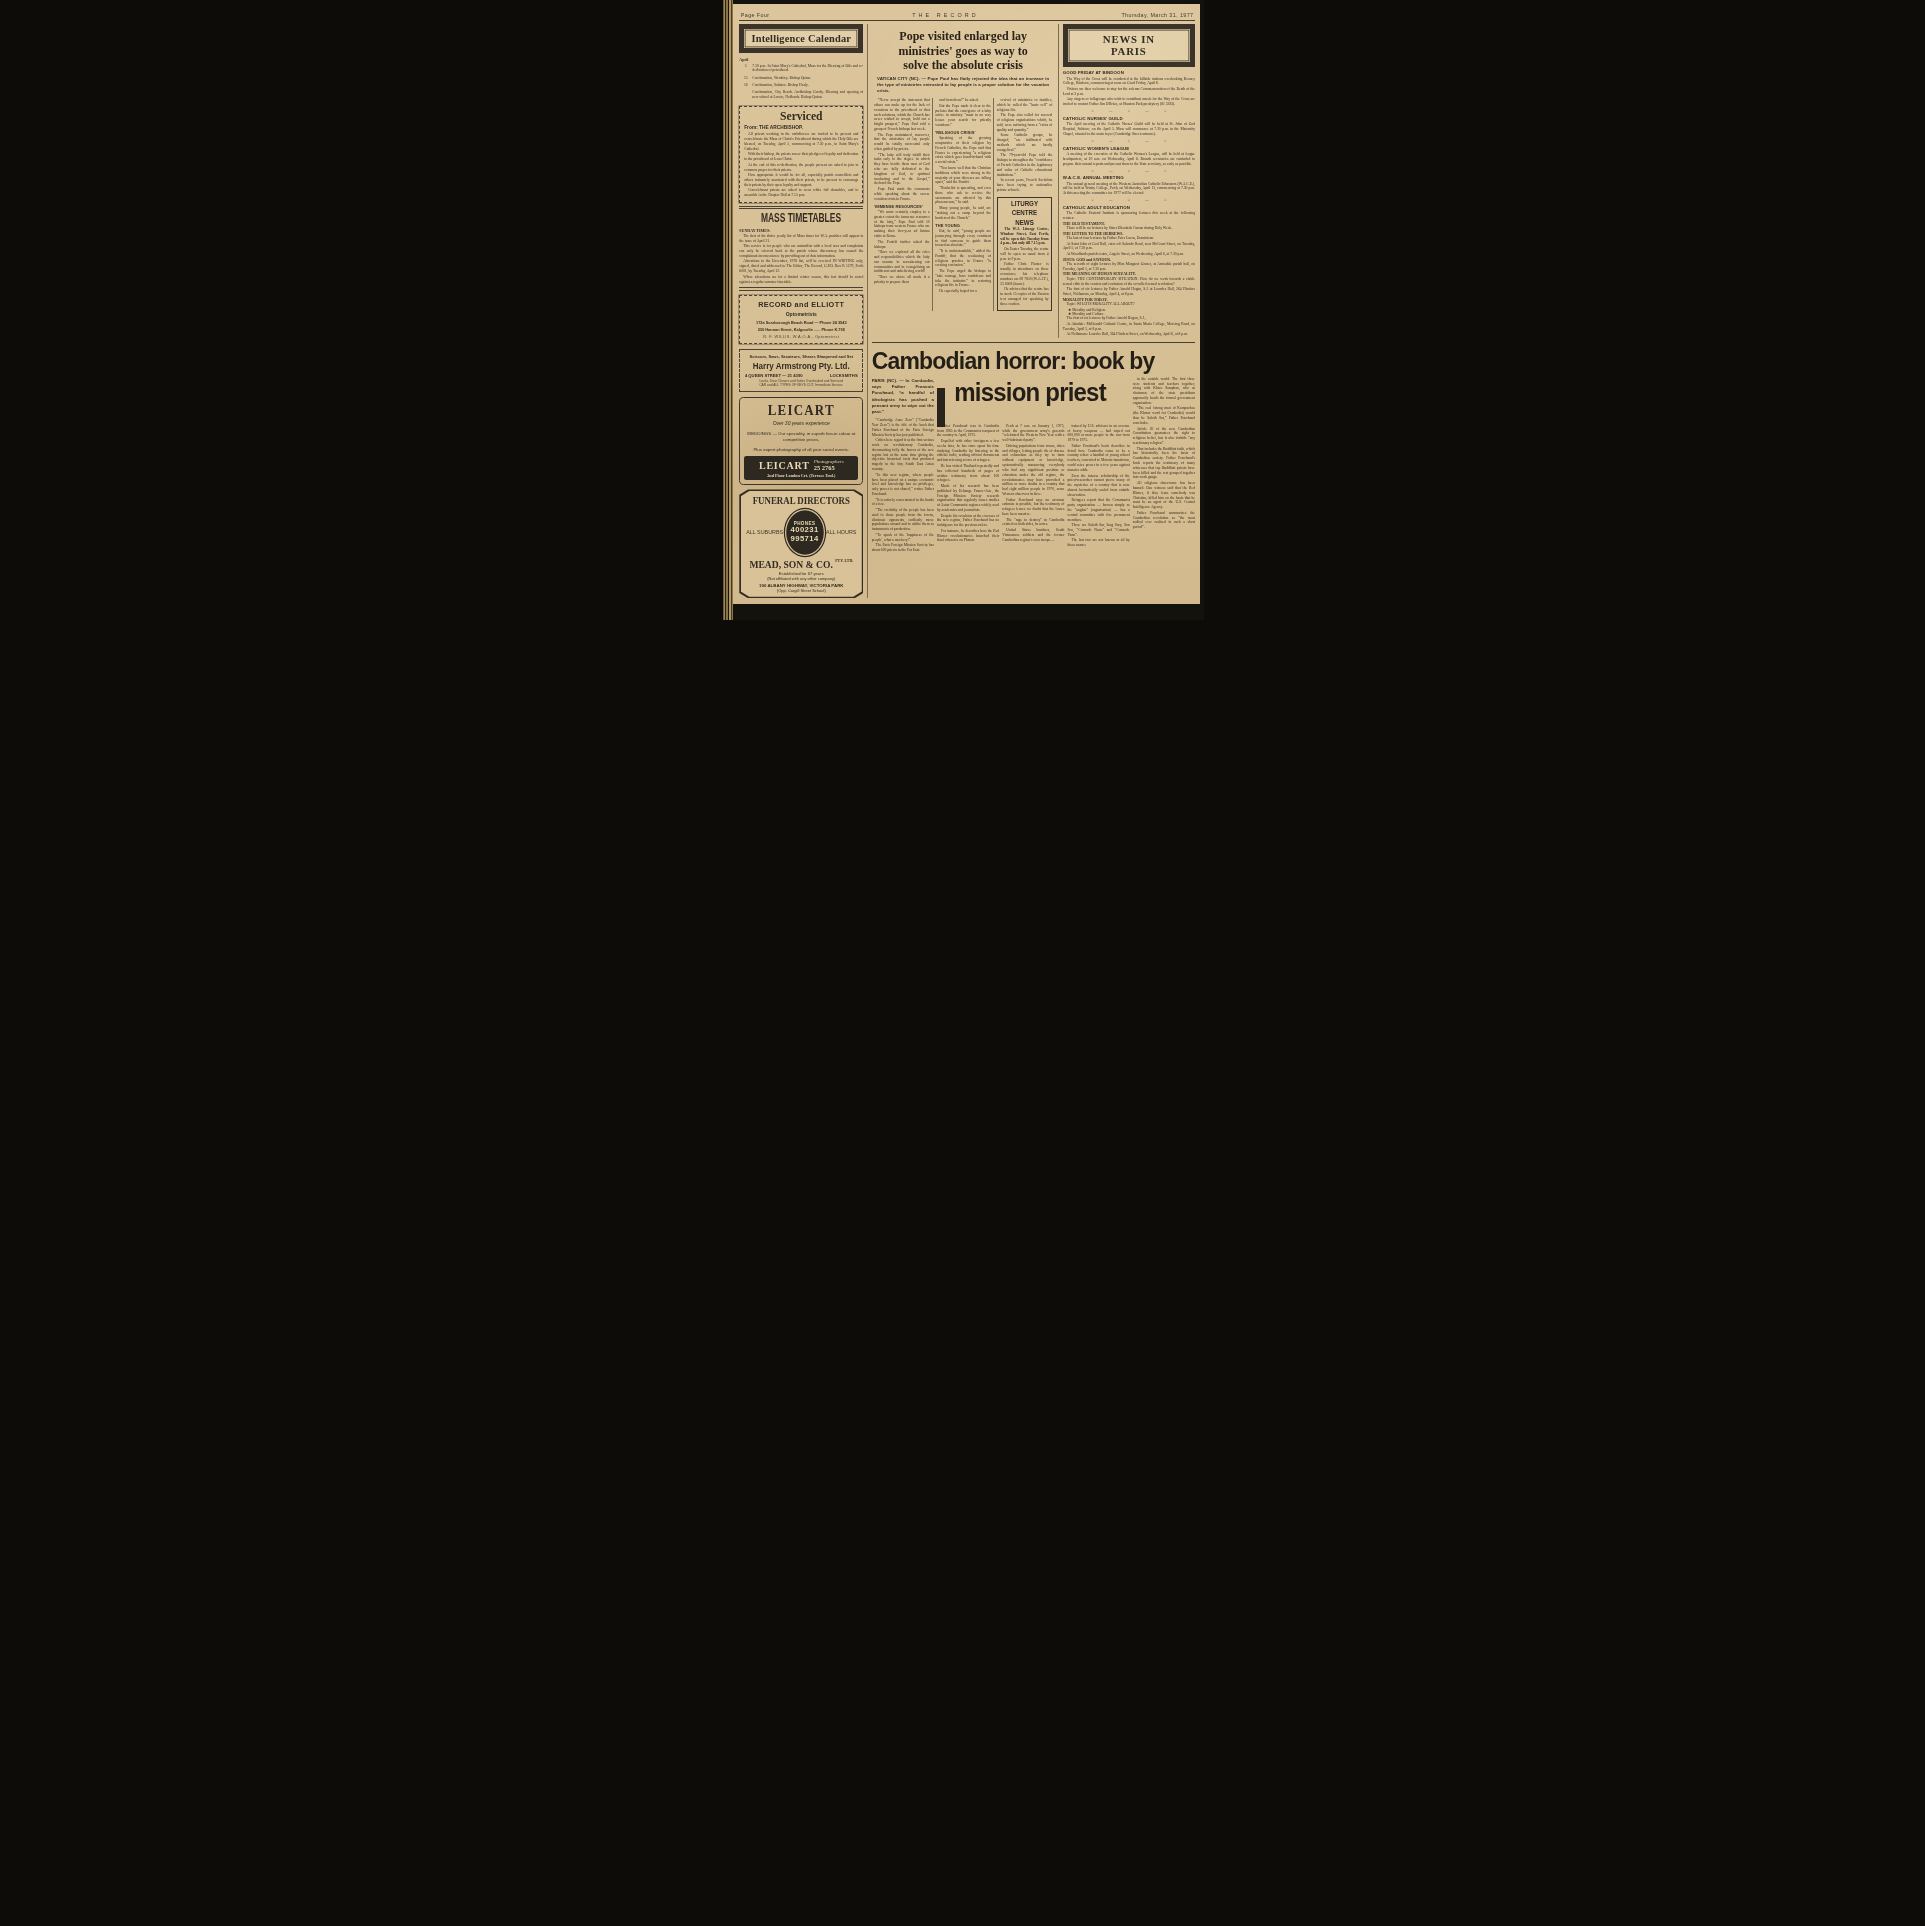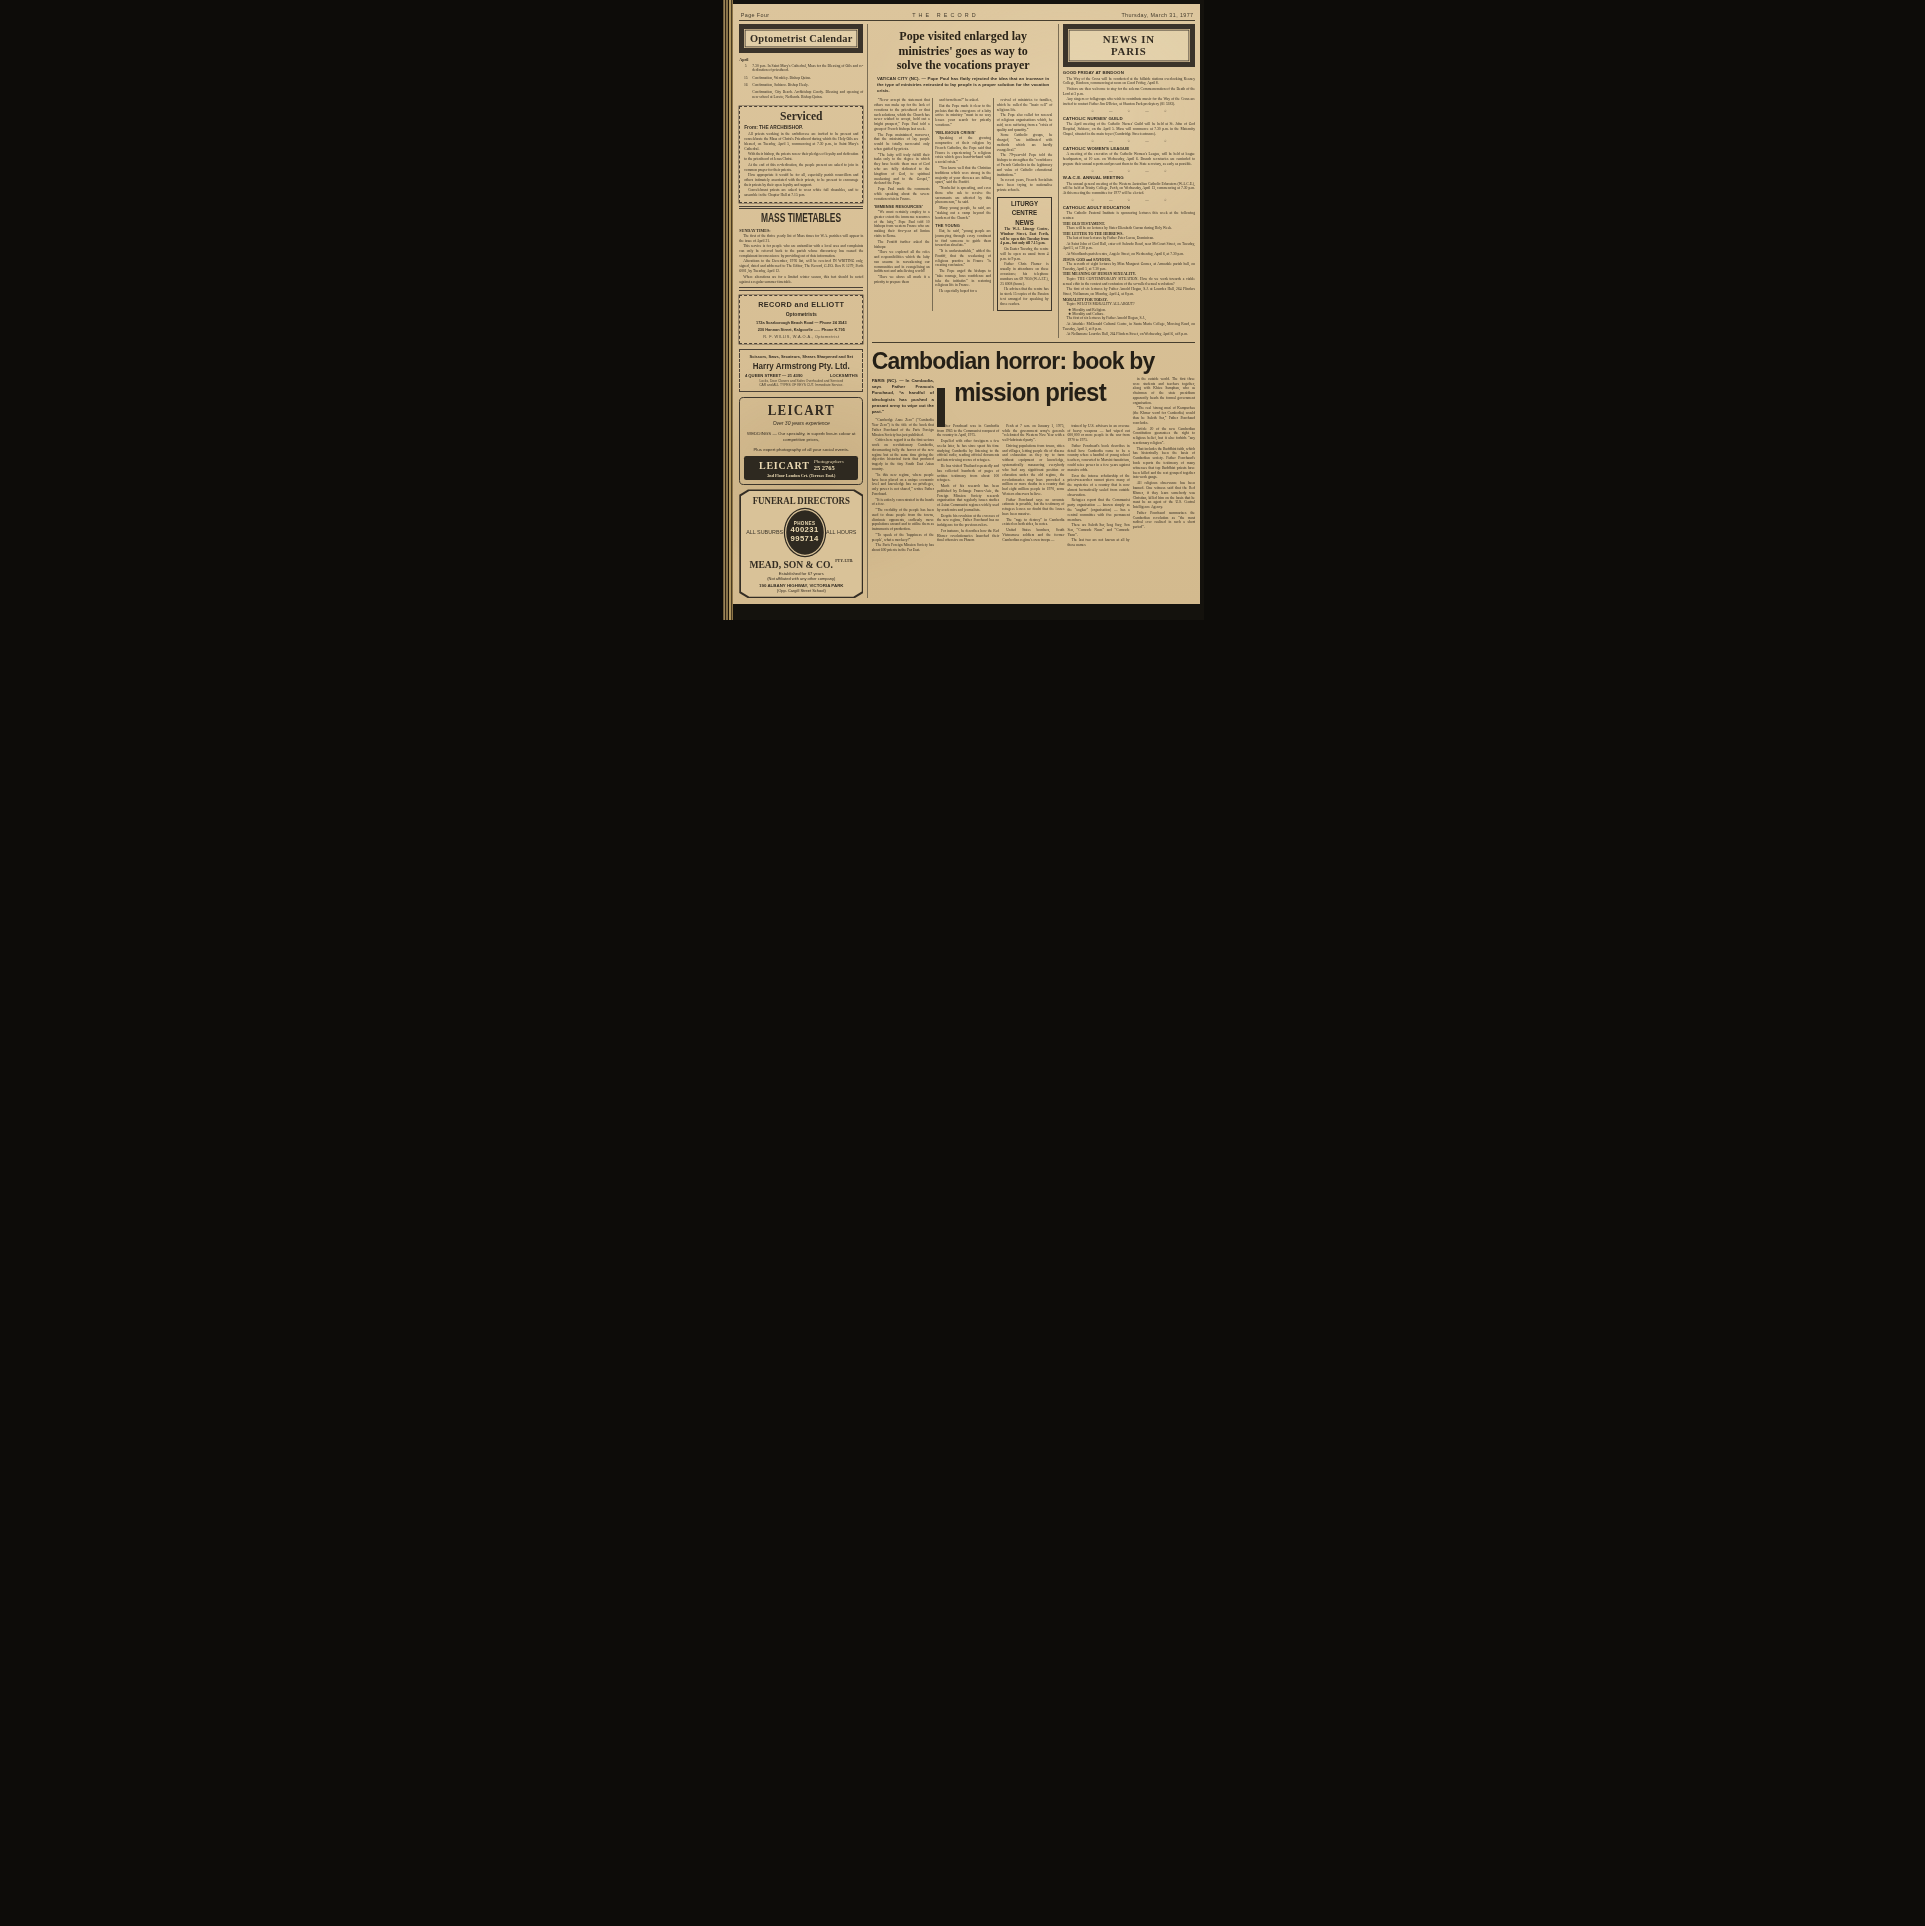--- a/index.html
+++ b/index.html
@@ -120,21 +120,21 @@
       <span class="side" data-name="page-number-label">Page Four</span>
       <span class="mast" data-name="masthead">THE   RECORD</span>
       <span class="side" data-name="issue-date">Thursday, March 31, 1977</span>
     </div>
 
     <div class="main" data-name="page-body">
 
       <aside class="sidebar" data-name="left-column">
 
         <div class="bevel" data-name="archdiocesan-calendar-box">
-          <div class="cal-title" data-name="calendar-title">Optometrist Calendar</div>
+          <div class="cal-title" data-name="calendar-title">Intelligence Calendar</div>
         </div>
         <div class="cal-month" data-name="calendar-month">April</div>
         <div data-name="calendar-entries">
             <div class="cal-entry" data-name="calendar-entry">
               <span class="cal-day" data-name="calendar-entry-day">5</span>
               <span class="cal-text" data-name="calendar-entry-text">7.30 p.m. In Saint Mary's Cathedral, Mass for the Blessing of Oils and re-dedication of priesthood.</span>
             </div>
             <div class="cal-entry" data-name="calendar-entry">
               <span class="cal-day" data-name="calendar-entry-day">15</span>
               <span class="cal-text" data-name="calendar-entry-text">Confirmation, Wembley. Bishop Quinn.</span>
@@ -232,21 +232,21 @@
         </div>
       </aside>
 
       <div class="rightarea" data-name="main-content-area">
         <div class="toprow" data-name="upper-section">
 
           <section class="pope" data-name="pope-article">
             <h1 class="pope-hl" data-name="pope-headline">
               <span data-name="pope-headline-line-1">Pope visited enlarged lay</span><br>
               <span data-name="pope-headline-line-2">ministries' goes as way to</span><br>
-              <span data-name="pope-headline-line-3">solve the vocations prayer</span>
+              <span data-name="pope-headline-line-3">solve the absolute crisis</span>
             </h1>
             <p class="pope-lead" data-name="pope-lead-paragraph">VATICAN CITY (NC). — Pope Paul has flatly rejected the idea that an increase in the type of ministries entrusted to lay people is a proper solution for the vocation crisis.</p>
             <div class="pope-cols" data-name="pope-article-columns">
               <div class="pcol" data-name="pope-column-1">
                   <p class="col-p" data-name="paragraph">“Never accept the statement that others can make up for the lack of vocations to the priesthood or that such solutions, which the Church has never wished to accept, hold out a bright prospect,” Pope Paul told a group of French bishops last week.</p>
                   <p class="col-p" data-name="paragraph">The Pope maintained, moreover, that the ministries of lay people would be totally successful only when guided by priests.</p>
                   <p class="col-p" data-name="paragraph">“The laity will truly fulfill their tasks only to the degree in which they have beside them men of God who are fully dedicated to the kingdom of God, to spiritual awakening and to the Gospel,” declared the Pope.</p>
                   <p class="col-p" data-name="paragraph">Pope Paul made the comments while speaking about the severe vocation crisis in France.</p>
                   <h4 class="col-subhead" data-name="column-subheading">'IMMENSE RESOURCES'</h4>
                   <p class="col-p" data-name="paragraph">“We must certainly employ to a greater extent the immense resources of the laity,” Pope Paul told 10 bishops from western France who are making their five-year ad limina visits to Rome.</p>

